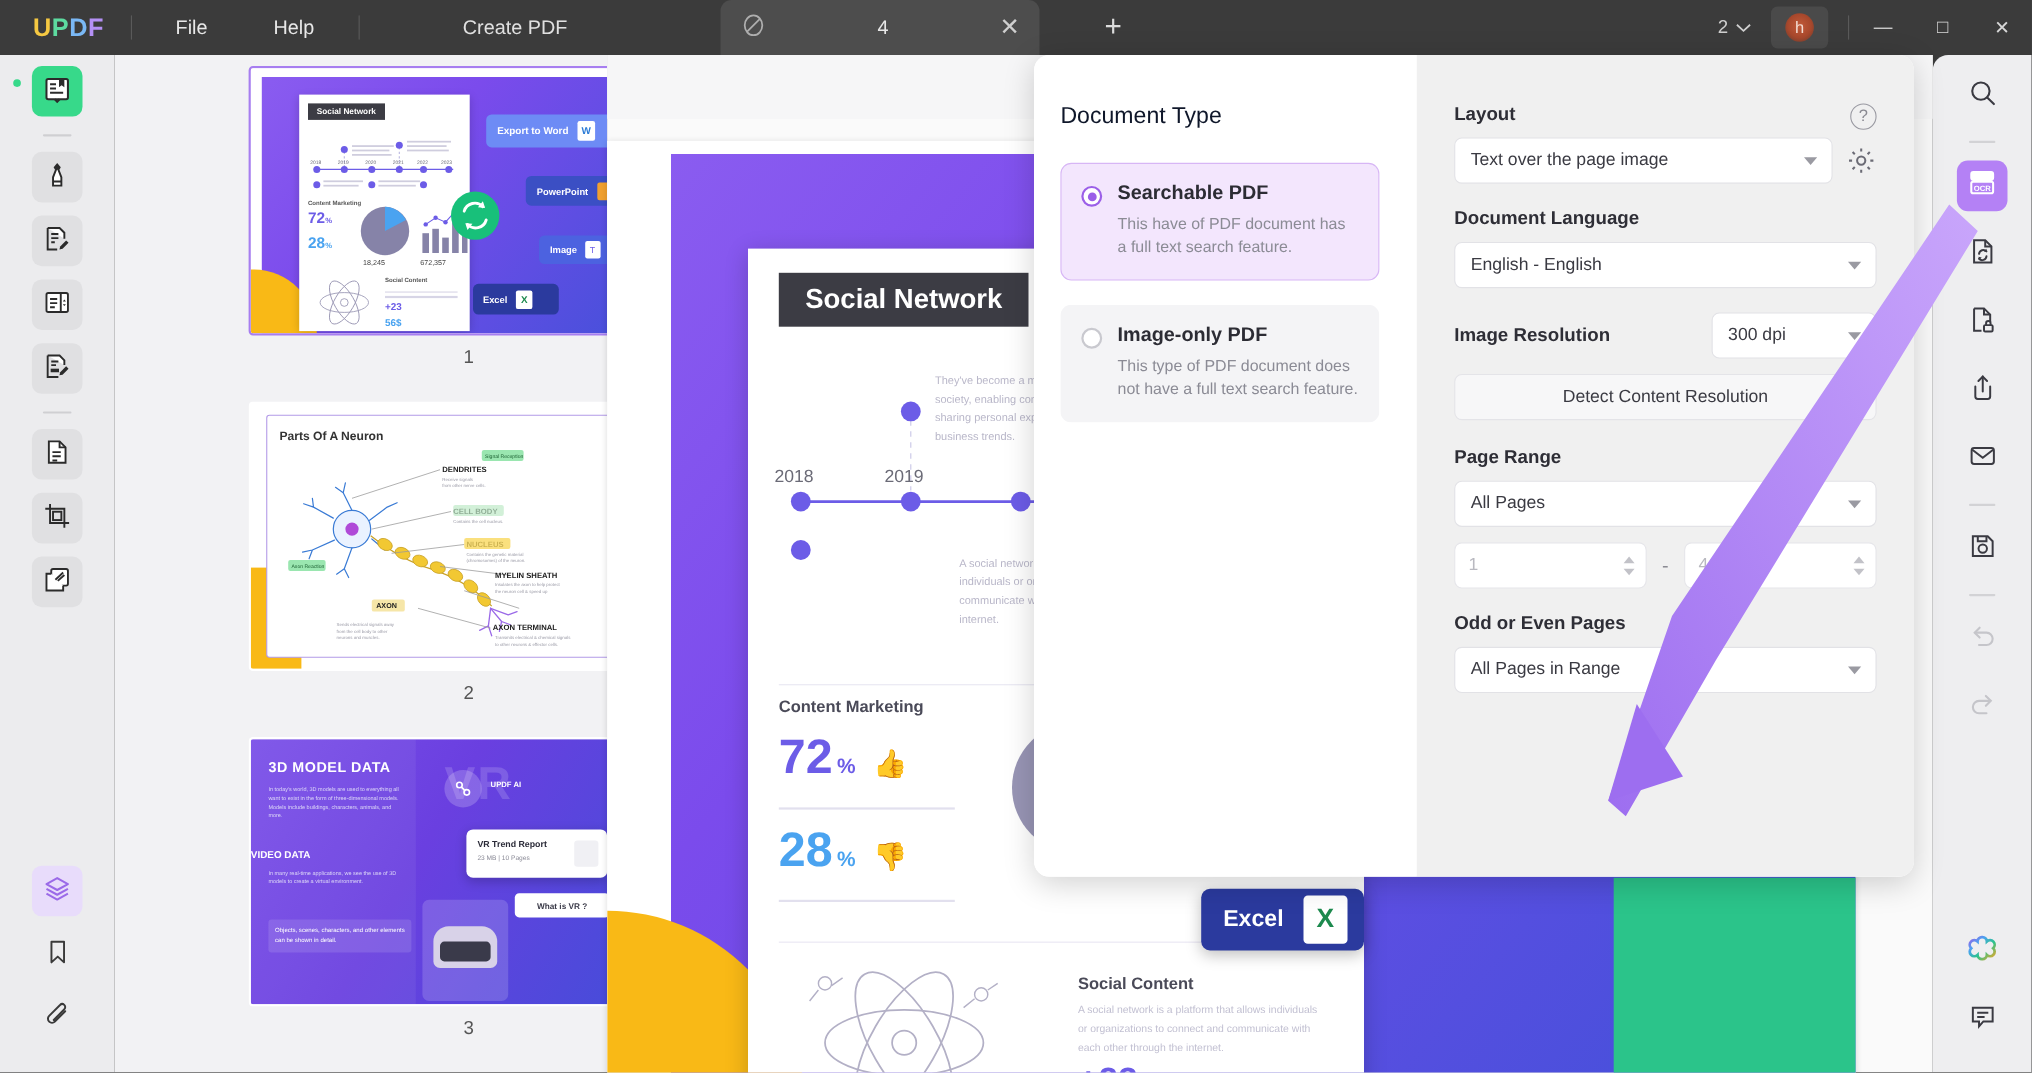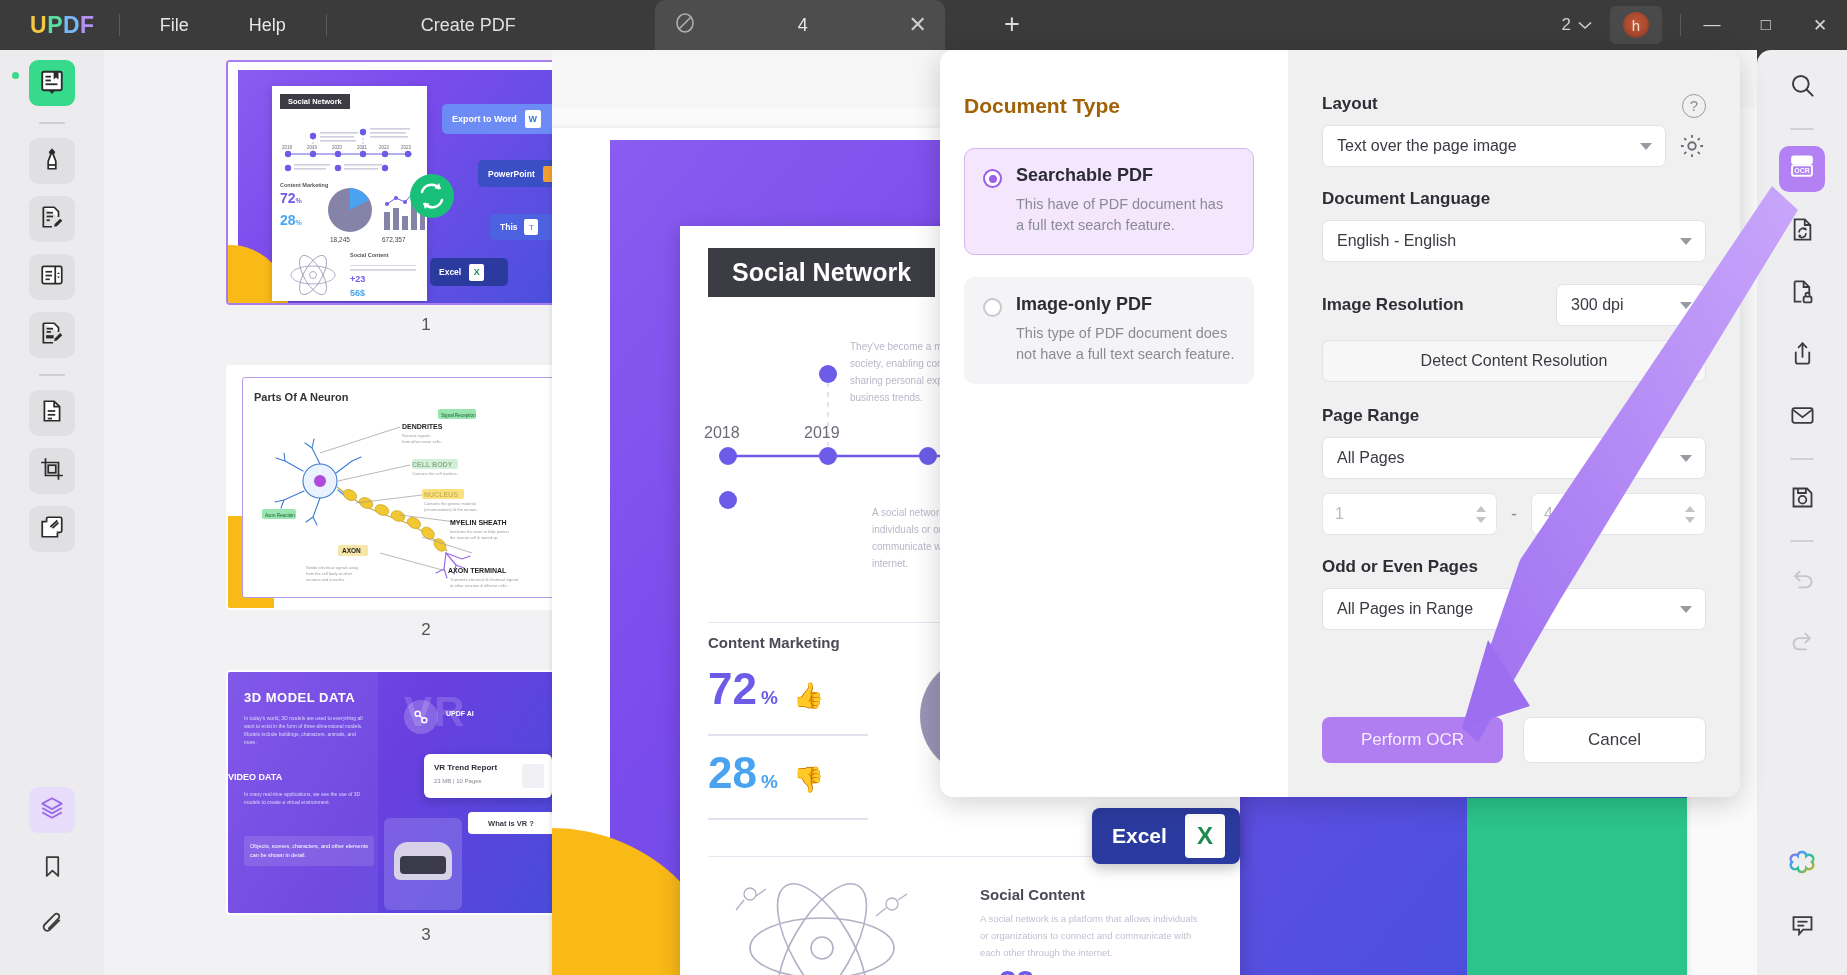--- a/index.html
+++ b/index.html
@@ -111,21 +111,21 @@
 
   
   .dialog {
     position: absolute; left: 940px; top: 50px; width: 800px; height: 747px;
     background: #fff; border-radius: 14px; box-shadow: 0 6px 28px rgba(0,0,0,.18);
     display: flex; overflow: hidden; z-index: 40;
   }
   .dlg-left { width: 348px; padding: 44px 34px 0 24px; background: #fff; }
   .dlg-right { flex: 1; background: #f0f0f0; padding: 44px 34px 0 34px; position: relative; }
 
-  .dlg-h1 { font-size: 21px; font-weight: bold; color: #a16207; margin-bottom: 30px; }
+  .dlg-h1 { font-size: 21px; font-weight: normal; color: #0f172a; margin-bottom: 30px; }
   .opt {
     border-radius: 10px; padding: 16px 18px 18px 18px; margin-bottom: 22px;
     display: flex; gap: 14px;
   }
   .opt.selected { background: #f3e6fd; border: 1px solid #d7b6f5; }
   .opt.unselected { background: #f4f4f6; border: 1px solid transparent; }
   .radio { width: 19px; height: 19px; border-radius: 50%; border: 2px solid #c9c9cf;
            flex-shrink: 0; margin-top: 4px; background: #fff; }
   .radio.on { border-color: #9b5fe8; position: relative; }
   .radio.on:after { content:""; position: absolute; left: 3.5px; top: 3.5px;
@@ -436,21 +436,21 @@
         </div>
         <div style="position:absolute;left:214px;top:42px;width:130px;height:30px;background:#6d8bf5;border-radius:5px;display:flex;align-items:center;padding-left:10px;gap:8px">
           <span style="color:#fff;font-size:9px;font-weight:bold">Export to Word</span>
           <span style="width:16px;height:18px;background:#fff;border-radius:2px;display:flex;align-items:center;justify-content:center;color:#2b7bd6;font-size:9px;font-weight:bold">W</span>
         </div>
         <div style="position:absolute;left:250px;top:98px;width:104px;height:27px;background:#3b4fc4;border-radius:5px;display:flex;align-items:center;padding-left:10px;gap:8px">
           <span style="color:#fff;font-size:8.5px;font-weight:bold">PowerPoint</span>
           <span style="width:14px;height:16px;background:#f0a030;border-radius:2px"></span>
         </div>
         <div style="position:absolute;left:262px;top:152px;width:80px;height:26px;background:#4c62e0;border-radius:5px;display:flex;align-items:center;padding-left:10px;gap:7px">
-          <span style="color:#fff;font-size:8.5px;font-weight:bold">This</span>
+          <span style="color:#fff;font-size:8.5px;font-weight:bold">Image</span>
           <span style="width:14px;height:16px;background:#fff;border-radius:2px;display:flex;align-items:center;justify-content:center;color:#6c5ce7;font-size:8px">T</span>
         </div>
         <div style="position:absolute;left:202px;top:196px;width:78px;height:28px;background:#2b3a9e;border-radius:5px;display:flex;align-items:center;padding-left:9px;gap:8px">
           <span style="color:#fff;font-size:8.5px;font-weight:bold">Excel</span>
           <span style="width:15px;height:17px;background:#fff;border-radius:2px;display:flex;align-items:center;justify-content:center;color:#1d8a4e;font-size:9px;font-weight:bold">X</span>
         </div>
         <svg style="position:absolute;left:180px;top:110px" width="48" height="48">
           <circle cx="24" cy="24" r="22" fill="#18c07a"></circle>
           <g stroke="#fff" stroke-width="2.6" fill="none" stroke-linecap="round">
             <path d="M14 20 a10 10 0 0 1 17-4"></path>
@@ -847,24 +847,20 @@
           </span>
         </div>
       </div>
 
       <div class="fld-label">Odd or Even Pages</div>
       <div class="select">
         <span>All Pages in Range</span>
         <span class="sc"></span>
       </div>
 
-      <div class="btnrow">
-        <div class="btn-primary">Perform OCR</div>
-        <div class="btn-secondary">Cancel</div>
-      </div>
     </div>
   </div>
 
   <svg class="arrowlayer">
     <defs>
       <linearGradient id="arrgrad" x1="1" y1="0" x2="0" y2="1">
         <stop offset="0%" stop-color="#c9a6fb"></stop>
           <stop offset="100%" stop-color="#9d6ef0"></stop>
       </linearGradient>
     </defs>

